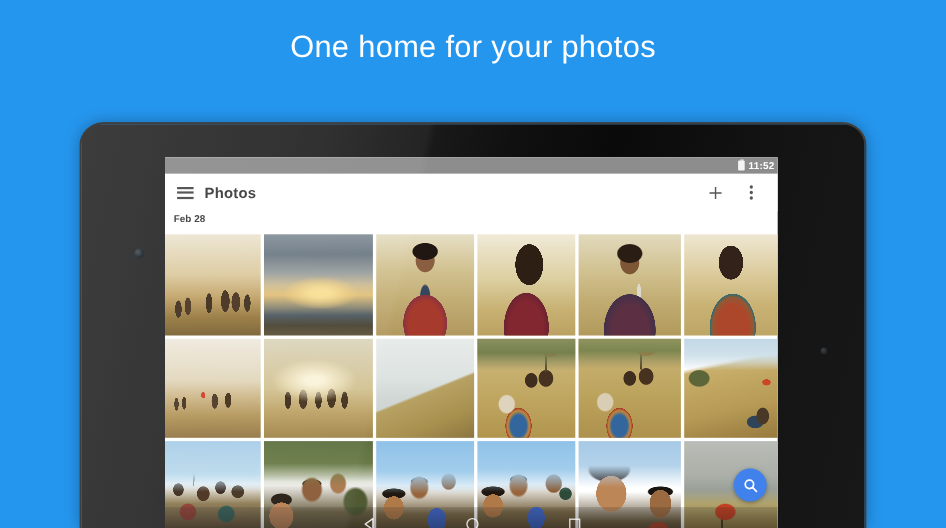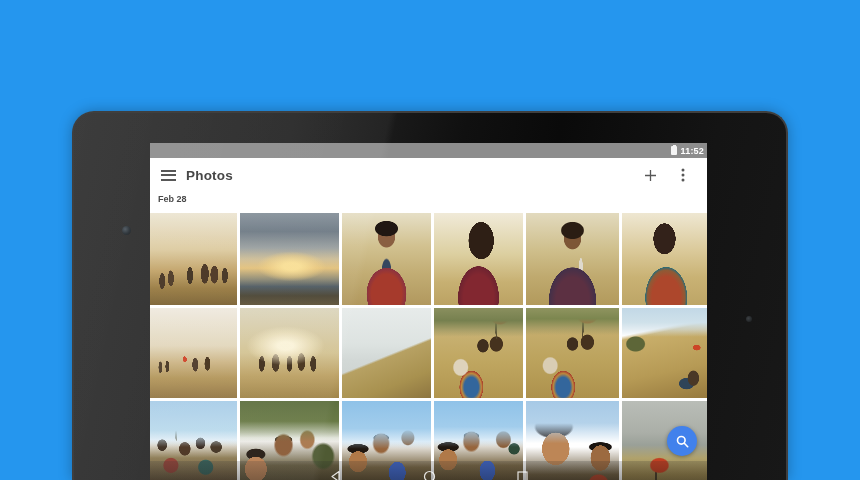--- a/index.html
+++ b/index.html
@@ -83,20 +83,21 @@
     display:flex; align-items:flex-start; justify-content:center;
   }
   .nav-btn { position:absolute; top:9px; width:13px; height:13px; cursor:pointer; }
   .nav-back { left:179px; } .nav-home { left:273px; } .nav-recents { left:366px; }
 </style>
 </head>
 <body>
 
 <div class="stage">
 
+  <div class="hero-title">One home for your photos</div>
 
   <div class="tablet">
     <div class="cam-left"></div>
     <div class="cam-right"></div>
 
     <div class="screen">
 
       <div class="status-bar">
         <div class="battery"></div>
         <div class="status-time">11:52</div>

